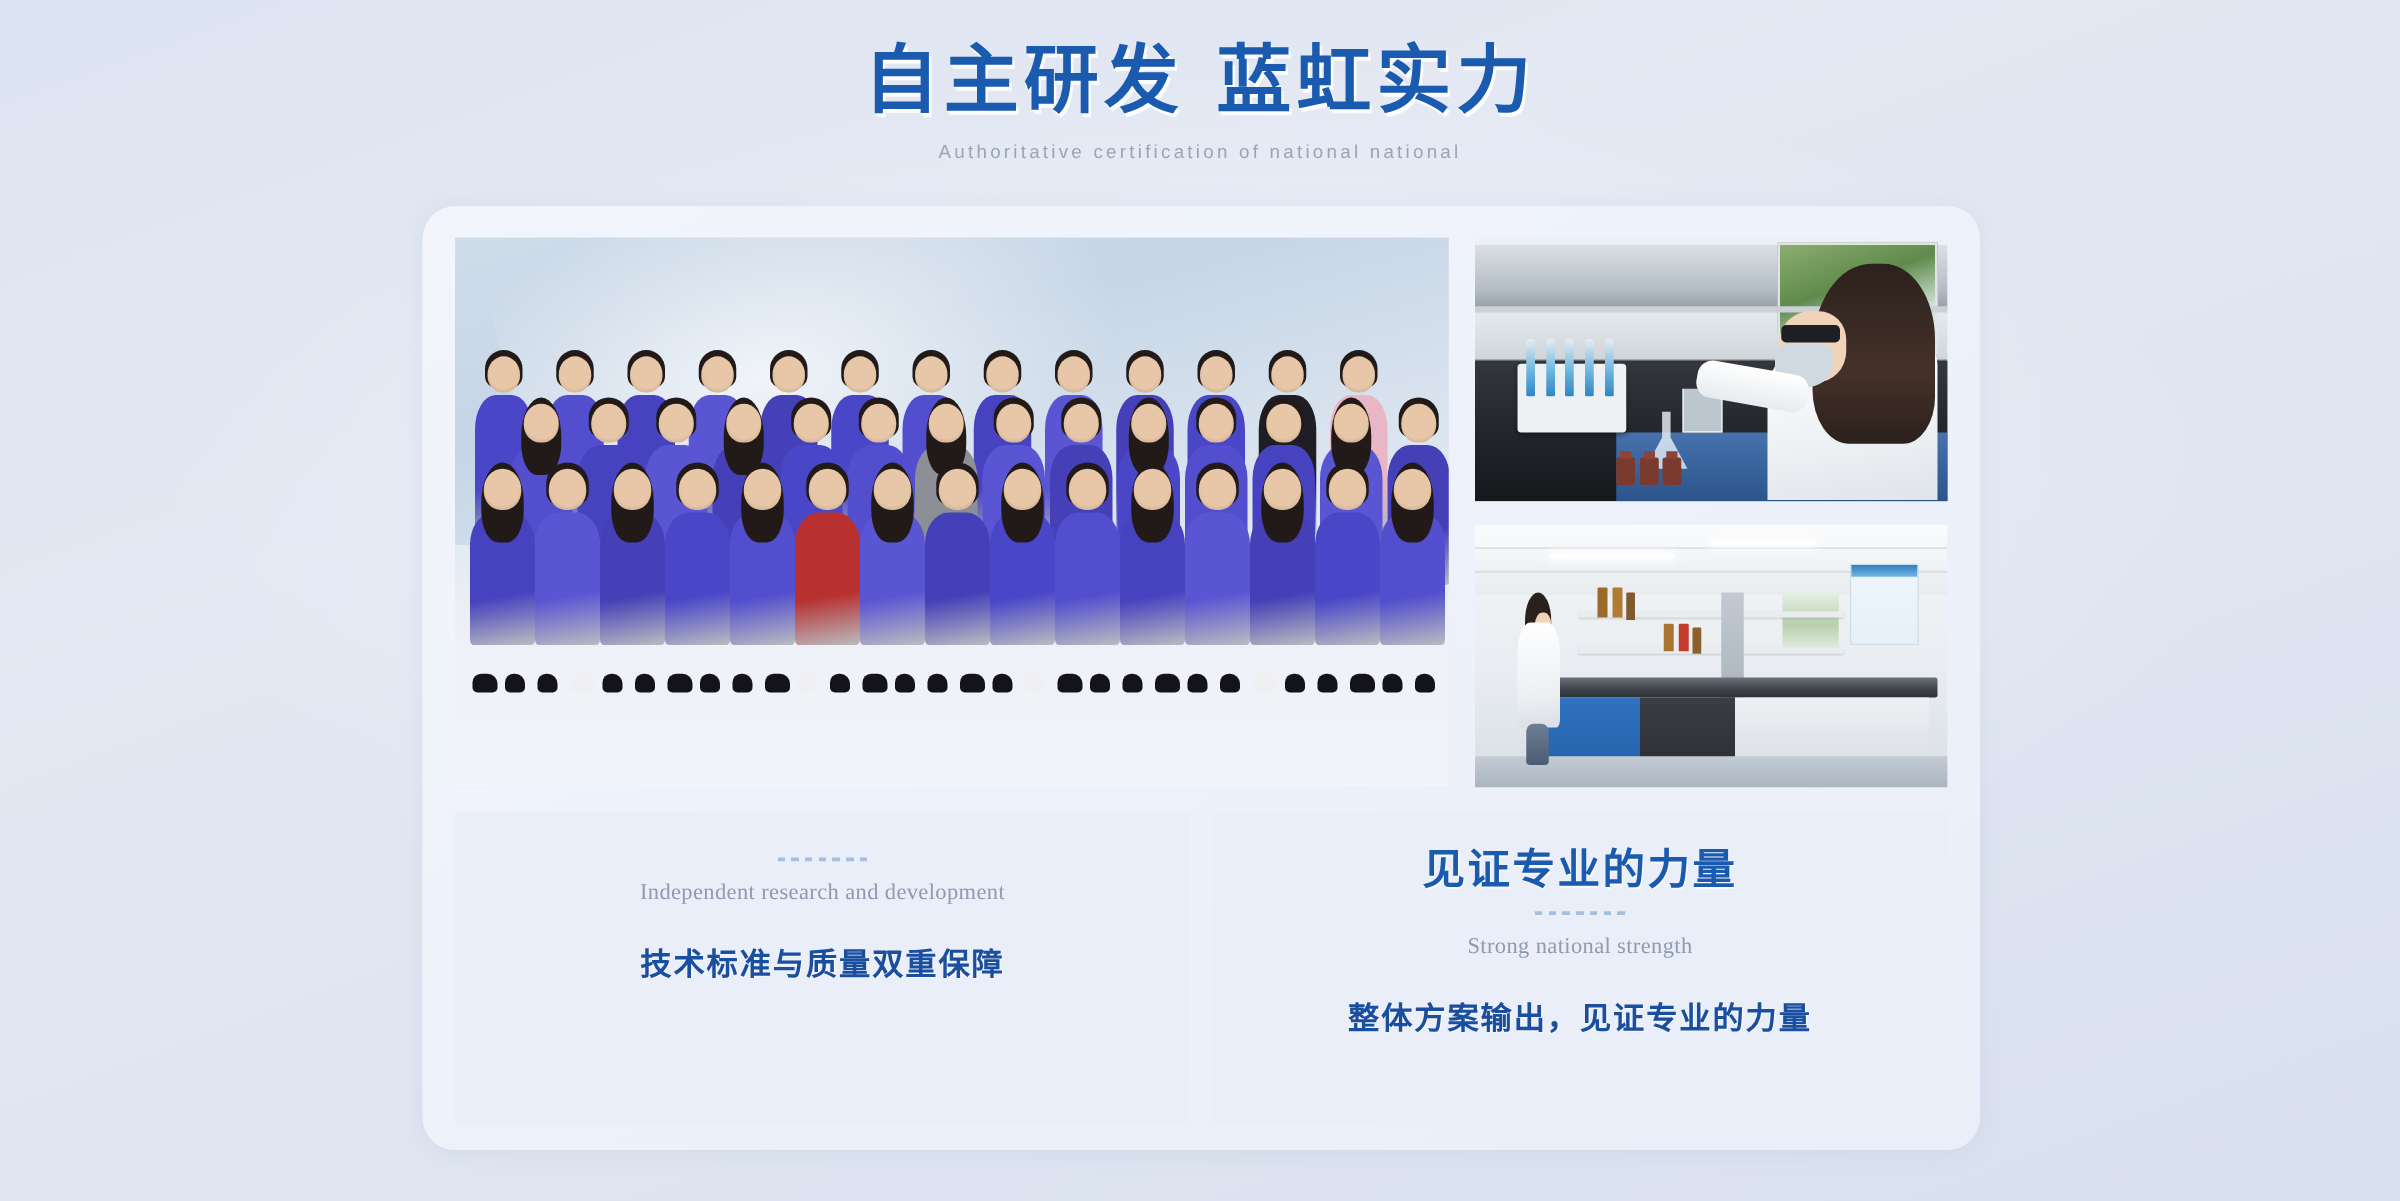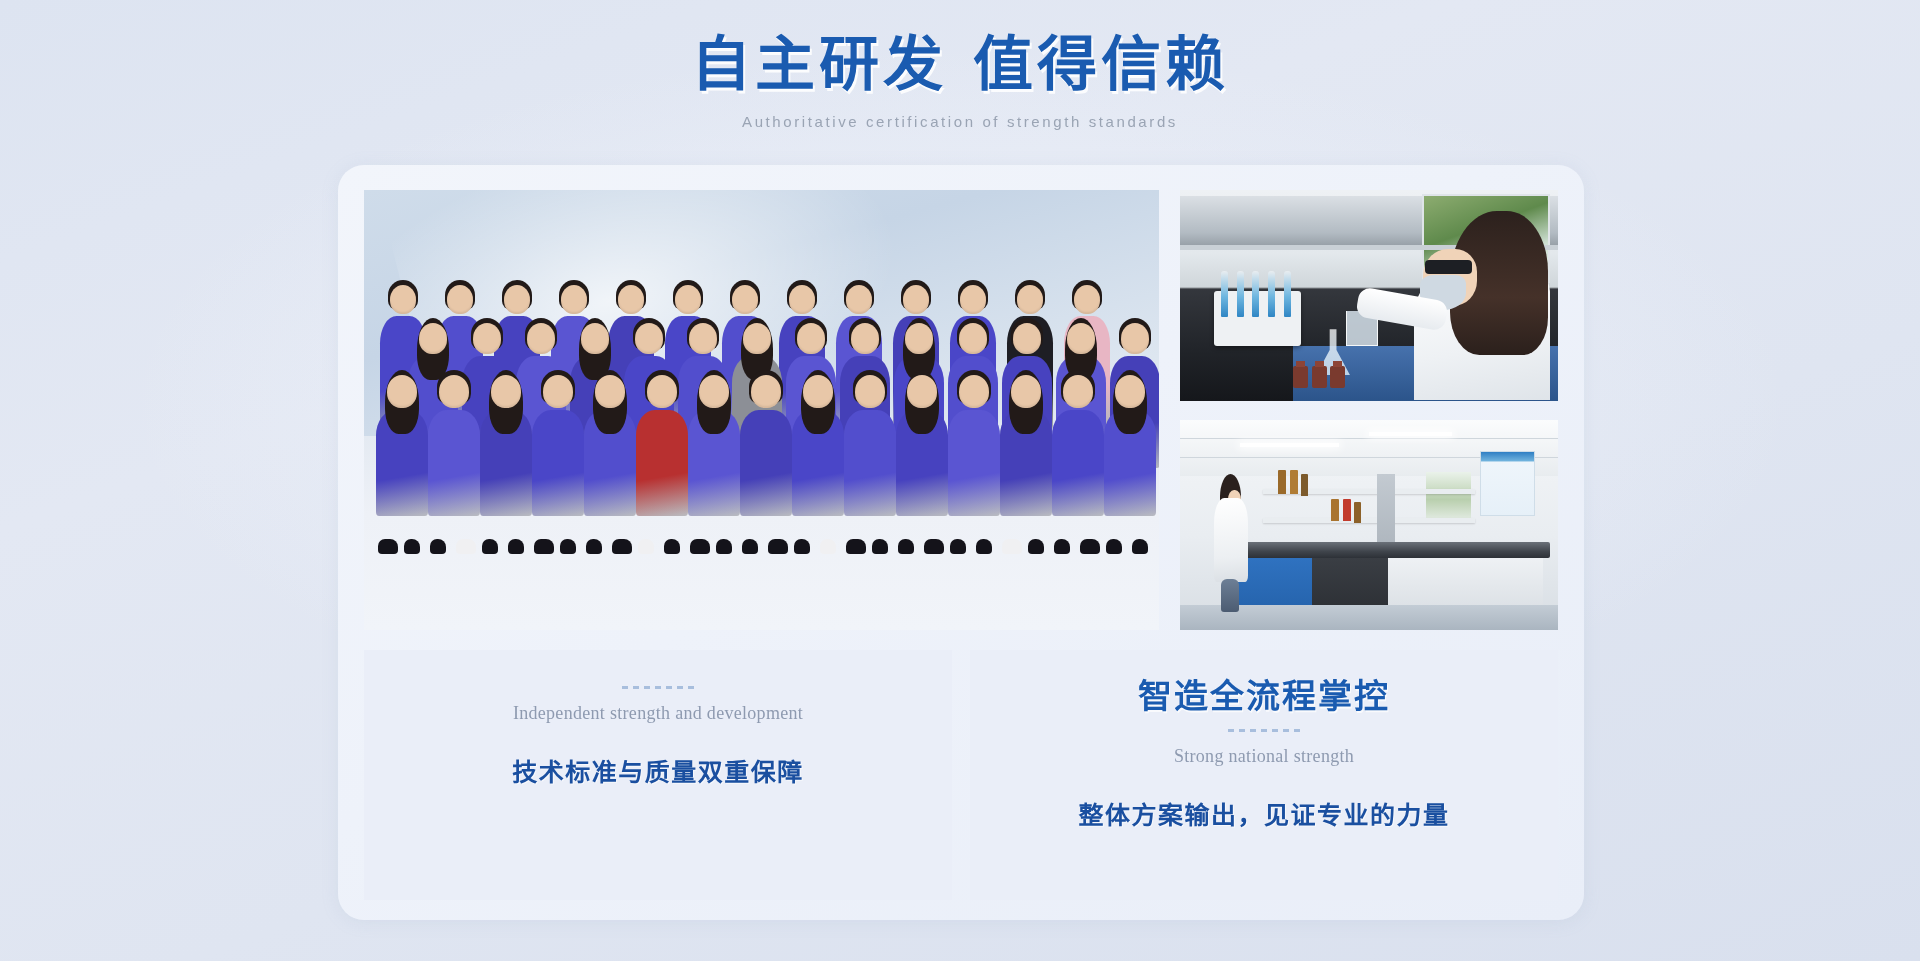--- a/index.html
+++ b/index.html
@@ -247,23 +247,23 @@
   }
   .card-body .line { display: block; }
 </style>
 </head>
 <body>
 
 <div class="page">
 
   <div class="header">
     <h1 class="main-title">
-      <span>自主研发</span><span class="gap"></span><span>值得信赖</span>
+      <span>自主研发</span><span class="gap"></span><span>蓝虹实力</span>
     </h1>
-    <p class="sub-title">Authoritative certification of strength standards</p>
+    <p class="sub-title">Authoritative certification of national national</p>
   </div>
 
   <div class="panel">
 
     <div class="photo-row">
 
       <div class="photo-main">
         <div class="gp-glow"></div>
         <div class="gp-floor"></div>
         <div class="gp-people" id="people-layer">
@@ -577,28 +577,28 @@
           </div>
         </div>
 
       </div>
     </div>
 
     <div class="cards">
 
       <div class="info-card">
         <div class="divider"></div>
-        <p class="card-sub">Independent strength and development</p>
+        <p class="card-sub">Independent research and development</p>
         <p class="card-body">
           <span class="line">技术标准与质量双重保障</span>
         </p>
       </div>
 
       <div class="info-card">
-        <h2 class="card-title">智造全流程掌控</h2>
+        <h2 class="card-title">见证专业的力量</h2>
         <div class="divider"></div>
         <p class="card-sub">Strong national strength</p>
         <p class="card-body">
           <span class="line">整体方案输出，见证专业的力量</span>
         </p>
       </div>
 
     </div>
   </div>
 </div>

